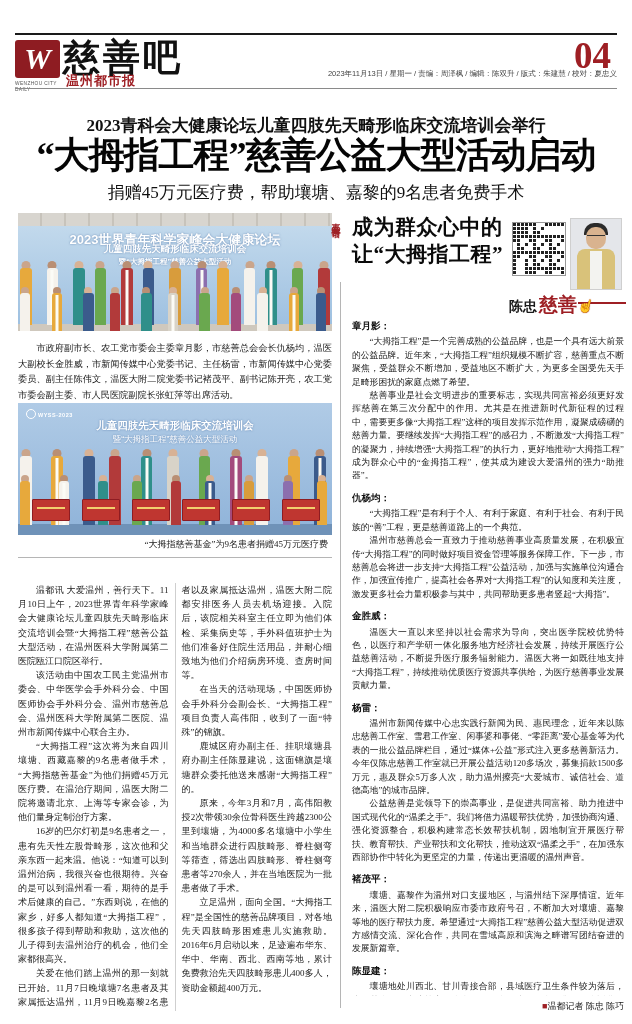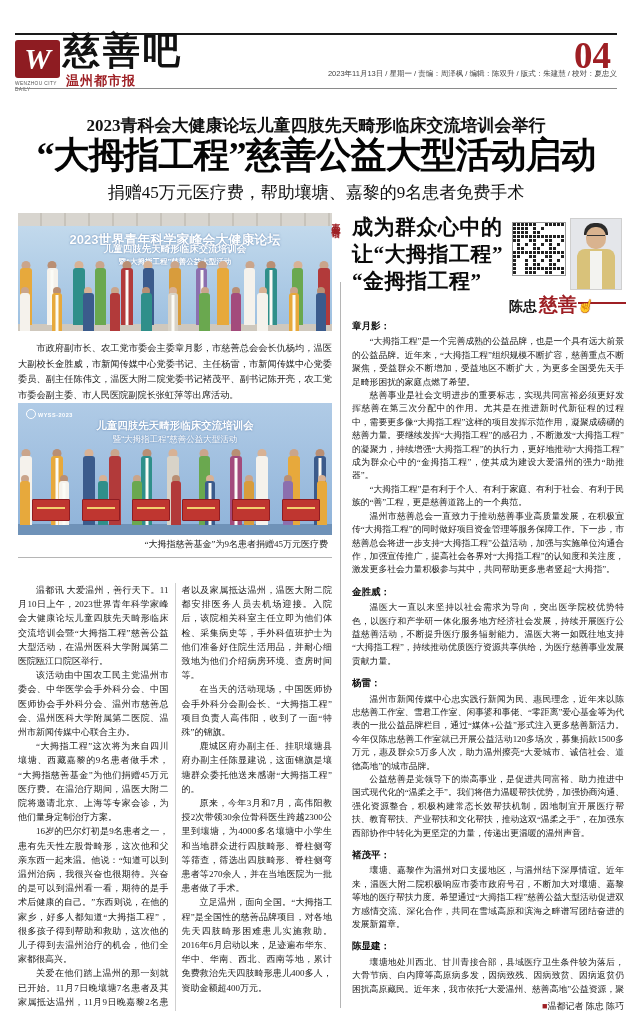--- a/index.html
+++ b/index.html
@@ -5,21 +5,21 @@
   html,body{margin:0;padding:0;background:#e9e7e2;}
   #page{position:relative;width:632px;height:1024px;background:#ffffff;overflow:hidden;
         font-family:"Liberation Serif","DejaVu Serif",serif;color:#1a1a1a;}
   .abs{position:absolute;}
 
   
   .rule-top{left:15px;top:33px;width:602px;height:2px;background:#1a1a1a;}
   .logo{left:15px;top:40px;width:45px;height:38px;background:#8e1c22;color:#fff;
         font:italic 900 30px "Liberation Serif",serif;text-align:center;line-height:38px;border-radius:3px;}
   .logo-sub{left:15px;top:81px;width:46px;font:4.8px "Liberation Sans",sans-serif;color:#555;line-height:5.6px;letter-spacing:.4px;}
-  .section-title{left:63px;top:26px;font-size:37px;font-weight:900;letter-spacing:3px;color:#111;}
+  .section-title{left:63px;top:33px;font-size:37px;font-weight:900;letter-spacing:3px;color:#111;}
   .brand{left:66px;top:72px;font-size:13px;font-weight:900;color:#9e1f24;letter-spacing:1px;}
   .pagenum{left:574px;top:34px;font-size:37px;color:#9e1f24;font-weight:600;text-align:center;}
   .dateline{left:200px;top:69px;width:417px;text-align:right;font-size:7.5px;color:#444;
             font-family:"Liberation Sans",sans-serif;}
   .rule-bottom{left:15px;top:88px;width:602px;height:1px;background:#8a8a8a;}
 
   
   .kicker{left:0;top:114px;width:632px;text-align:center;font-size:17px;font-weight:700;color:#101010;}
   .main-title{left:0;top:131px;width:632px;text-align:center;font-size:36px;font-weight:900;
               letter-spacing:-1px;color:#050505;}
@@ -361,21 +361,20 @@
   </div>
 
   <div class="abs v-div"></div>
 
   <div class="abs guest-label">嘉宾寄语</div>
 
   <div class="abs right-wrap">
     <div class="r-title">
       <div>成为群众心中的</div>
       <div>让“大拇指工程”</div>
-      <div>“金拇指工程”</div>
     </div>
 
     <div class="media-box">
       <div class="qr" id="qr">
           <i style="left: 0px; top: 0px; width: 3px; height: 3px;"></i>
           <i style="left: 4px; top: 0px; width: 3px; height: 3px;"></i>
           <i style="left: 8px; top: 0px; width: 3px; height: 3px;"></i>
           <i style="left: 12px; top: 0px; width: 3px; height: 3px;"></i>
           <i style="left: 16px; top: 0px; width: 3px; height: 3px;"></i>
           <i style="left: 20px; top: 0px; width: 3px; height: 3px;"></i>
@@ -489,20 +488,21 @@
       <div class="stamp-row">
         <div class="stamp-line"></div>
         <span class="stamp-black">陈忠</span><span class="stamp-red">慈善</span><span class="thumb">☝</span>
       </div>
     </div>
 
     <div class="guest-body" id="guest-sections">
         <h4>章月影：</h4>
         <p>“大拇指工程”是一个完善成熟的公益品牌，也是一个具有远大前景的公益品牌。近年来，“大拇指工程”组织规模不断扩容，慈善重点不断聚焦，受益群众不断增加，受益地区不断扩大，为更多全国受先天手足畸形困扰的家庭点燃了希望。</p>
         <p>慈善事业是社会文明进步的重要标志，实现共同富裕必须更好发挥慈善在第三次分配中的作用。尤其是在推进新时代新征程的过程中，需要更多像“大拇指工程”这样的项目发挥示范作用，凝聚成磅礴的慈善力量。要继续发挥“大拇指工程”的感召力，不断激发“大拇指工程”的凝聚力，持续增强“大拇指工程”的执行力，更好地推动“大拇指工程”成为群众心中的“金拇指工程”，使其成为建设大爱温州的强力“助推器”。</p>
+        <h4>仇杨均：</h4>
         <p>“大拇指工程”是有利于个人、有利于家庭、有利于社会、有利于民族的“善”工程，更是慈善道路上的一个典范。</p>
         <p>温州市慈善总会一直致力于推动慈善事业高质量发展，在积极宣传“大拇指工程”的同时做好项目资金管理等服务保障工作。下一步，市慈善总会将进一步支持“大拇指工程”公益活动，加强与实施单位沟通合作，加强宣传推广，提高社会各界对“大拇指工程”的认知度和关注度，激发更多社会力量积极参与其中，共同帮助更多患者竖起“大拇指”。</p>
         <h4>金胜威：</h4>
         <p>温医大一直以来坚持以社会需求为导向，突出医学院校优势特色，以医疗和产学研一体化服务地方经济社会发展，持续开展医疗公益慈善活动，不断提升医疗服务辐射能力。温医大将一如既往地支持“大拇指工程”，持续推动优质医疗资源共享供给，为医疗慈善事业发展贡献力量。</p>
         <h4>杨雷：</h4>
         <p>温州市新闻传媒中心忠实践行新闻为民、惠民理念，近年来以陈忠慈善工作室、雪君工作室、闲事婆和事佬、“零距离”爱心基金等为代表的一批公益品牌栏目，通过“媒体+公益”形式注入更多慈善新活力。今年仅陈忠慈善工作室就已开展公益活动120多场次，募集捐款1500多万元，惠及群众5万多人次，助力温州擦亮“大爱城市、诚信社会、道德高地”的城市品牌。</p>
         <p>公益慈善是党领导下的崇高事业，是促进共同富裕、助力推进中国式现代化的“温柔之手”。我们将借力温暖帮扶优势，加强协商沟通、强化资源整合，积极构建常态长效帮扶机制，因地制宜开展医疗帮扶、教育帮扶、产业帮扶和文化帮扶，推动这双“温柔之手”，在加强东西部协作中转化为更坚定的力量，传递出更温暖的温州声音。</p>
         <h4>褚茂平：</h4>
         <p>壤塘、嘉黎作为温州对口支援地区，与温州结下深厚情谊。近年来，温医大附二院积极响应市委市政府号召，不断加大对壤塘、嘉黎等地的医疗帮扶力度。希望通过“大拇指工程”慈善公益大型活动促进双方感情交流、深化合作，共同在雪域高原和滨海之畔谱写团结奋进的发展新篇章。</p>
         <h4>陈显建：</h4>

